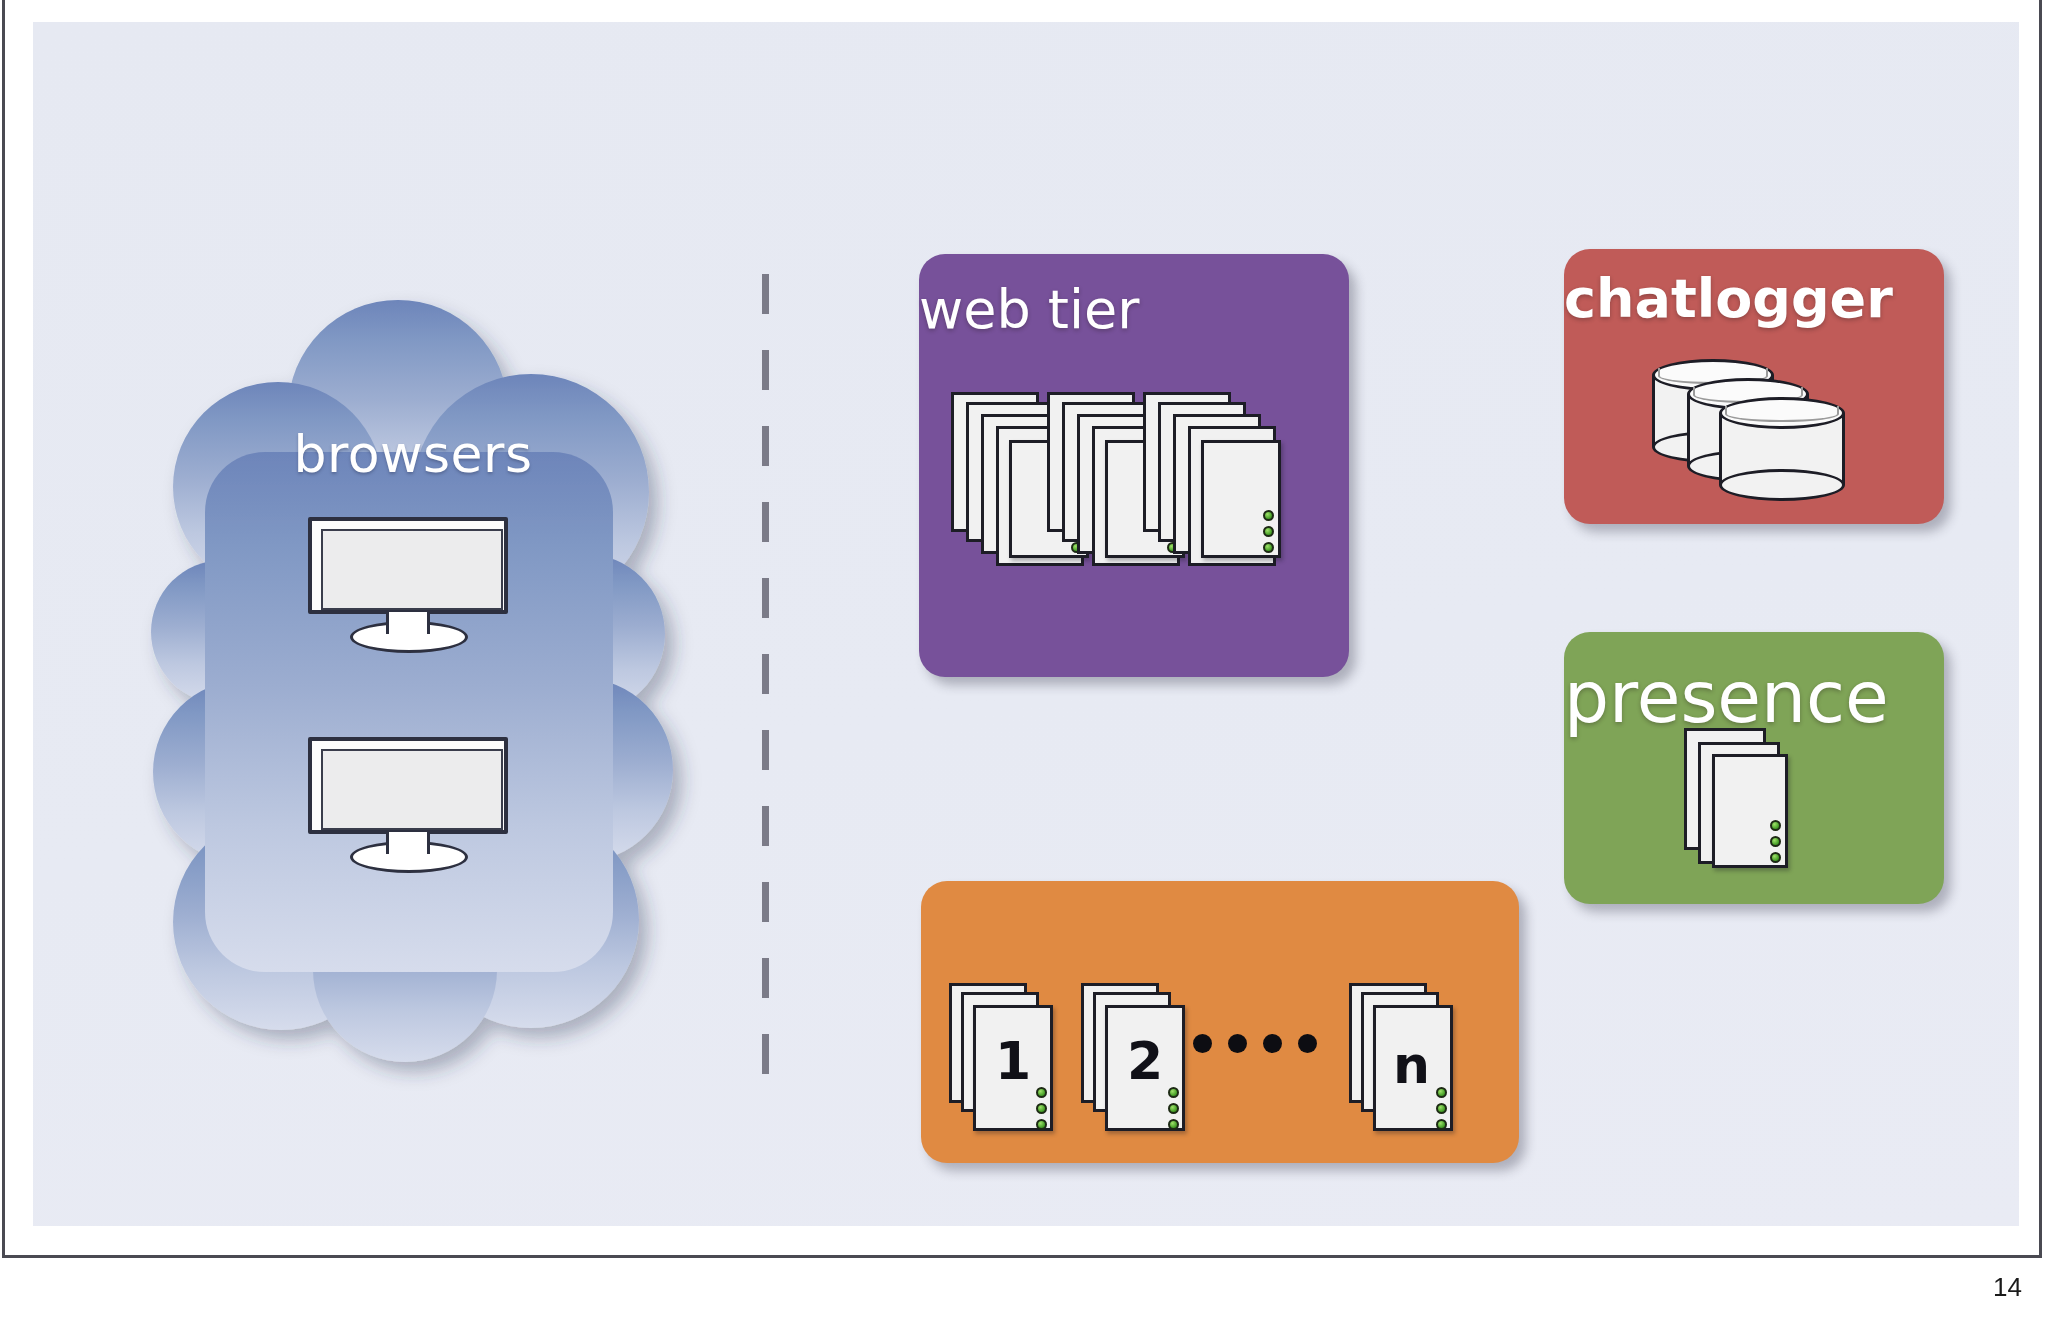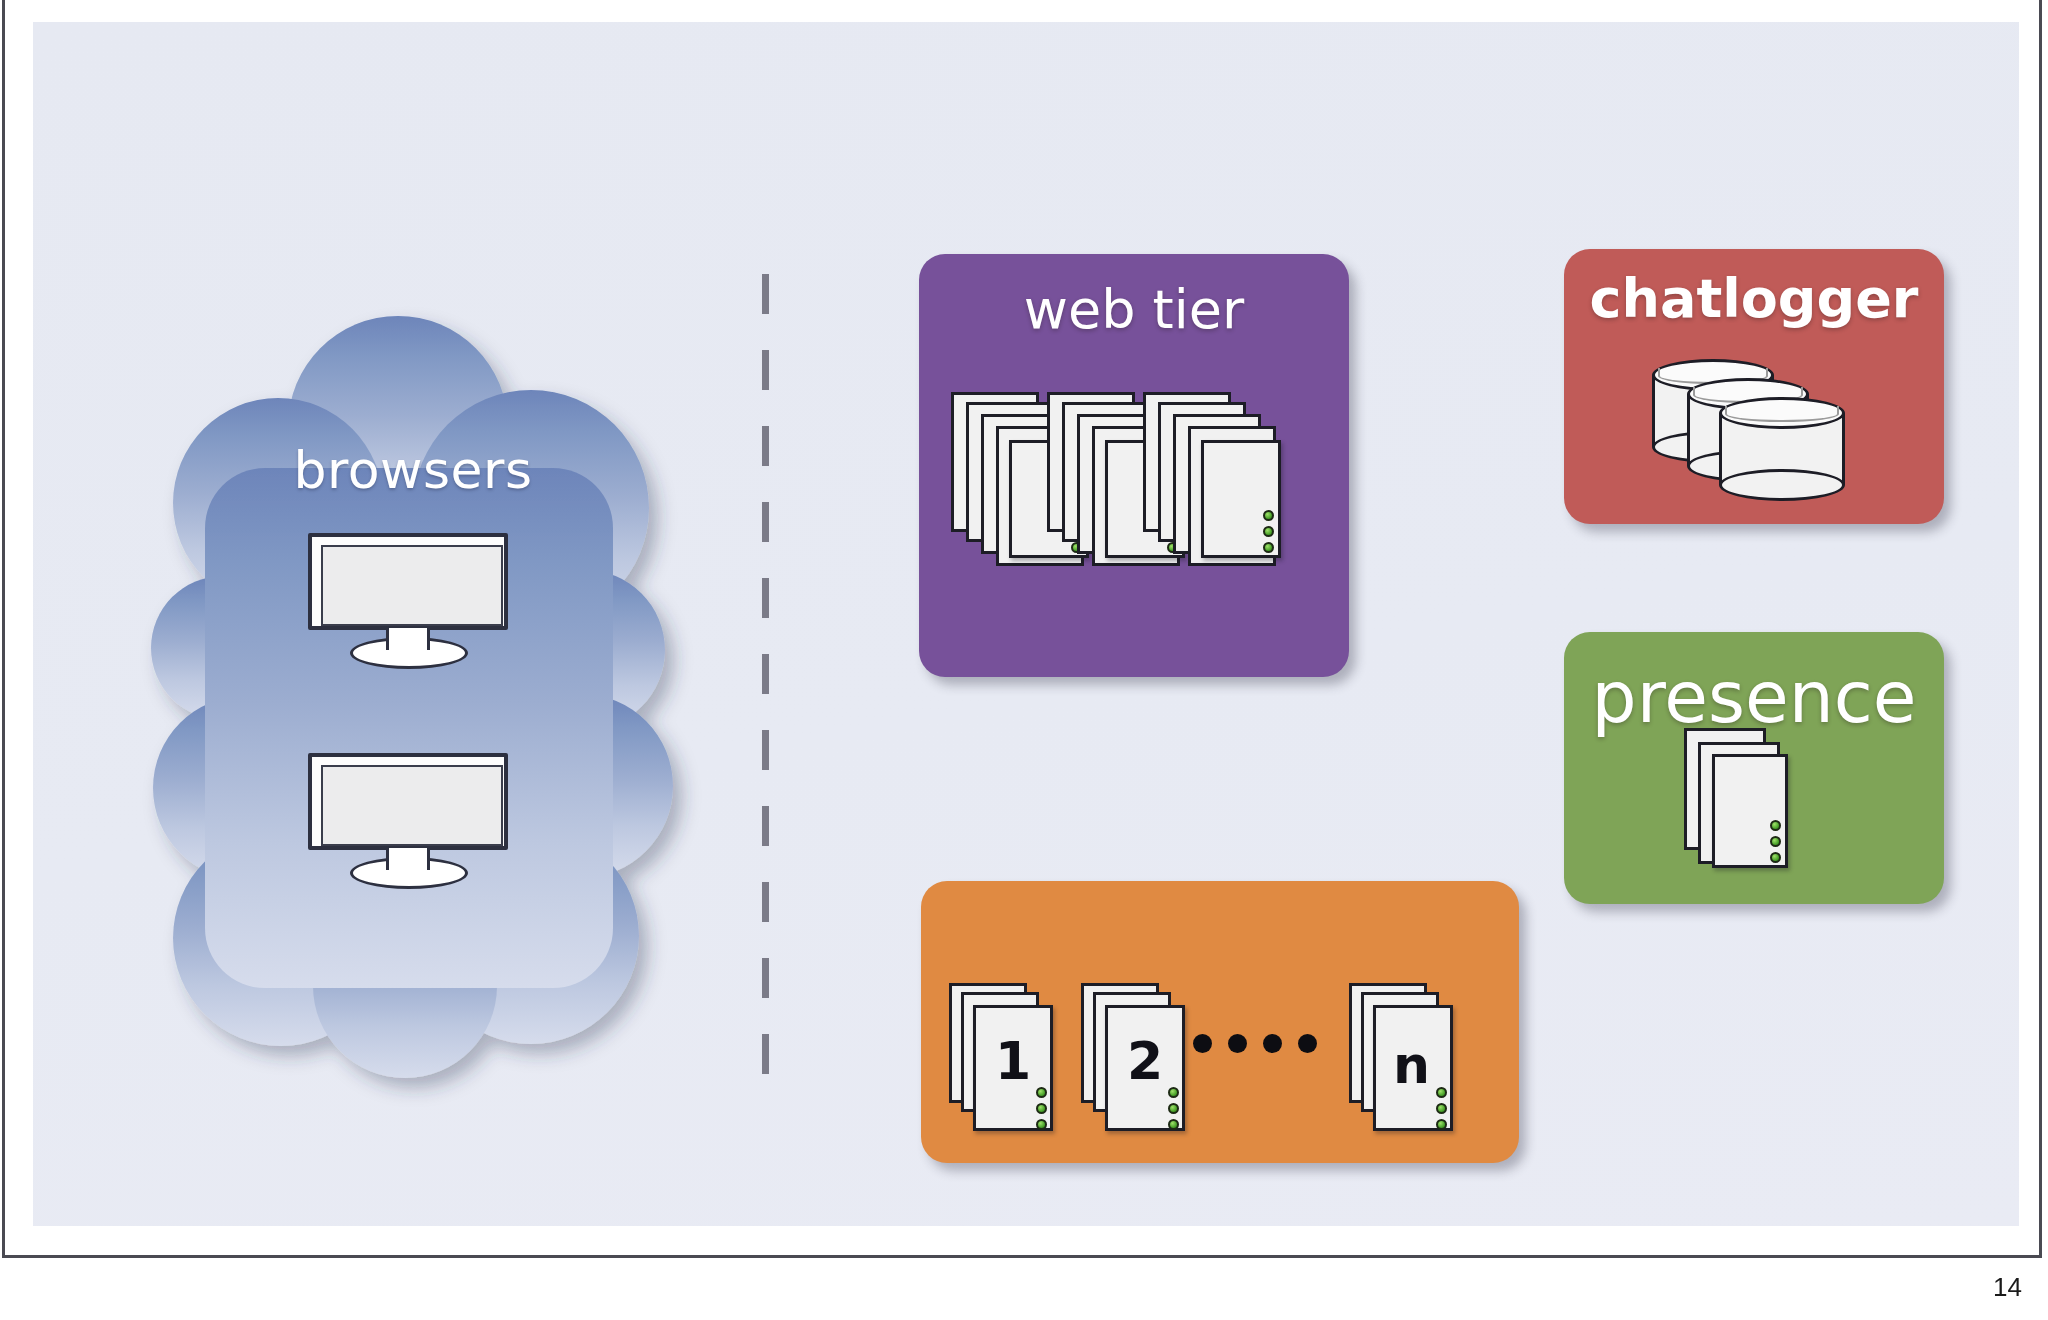--- a/index.html
+++ b/index.html
@@ -60,21 +60,21 @@
     background-image: repeating-linear-gradient(
         to bottom,
         #7b7b88 0px, #7b7b88 40px,
         rgba(0,0,0,0) 40px, rgba(0,0,0,0) 76px);
   }
 
   
   #browsers-cloud {
     position: absolute;
     left: 120px;
-    top: 296px;
+    top: 280px;
     width: 520px;
     height: 760px;
   }
   .cloud-svg { display:block; width: 100%; height: 100%; overflow: visible; }
   #browsers-label {
     position: absolute;
     left: 0;
     top: 122px;
     width: 520px;
     text-align: center;
@@ -131,21 +131,20 @@
   
   .svc-box {
     position: absolute;
     border-radius: 26px;
     box-shadow: 7px 8px 11px rgba(40,40,60,0.30);
   }
   .svc-label {
     position: absolute;
     left: 0;
     width: 100%;
-    text-align: center;
     color: #ffffff;
     font-family: "DejaVu Sans", sans-serif;
     text-shadow: 0 2px 4px rgba(30,20,20,0.30);
     pointer-events: none;
     white-space: nowrap;
   }
 
   #box-web-tier  { left: 886px;  top: 232px; width: 430px; height: 423px; background: #77519a; }
   #box-web-tier .svc-label { top: 24px; font-size: 54px; }
 

